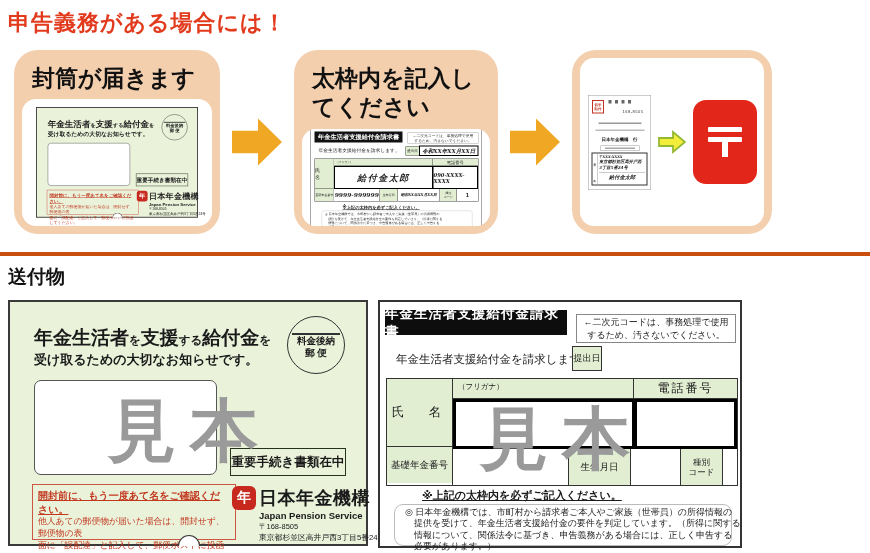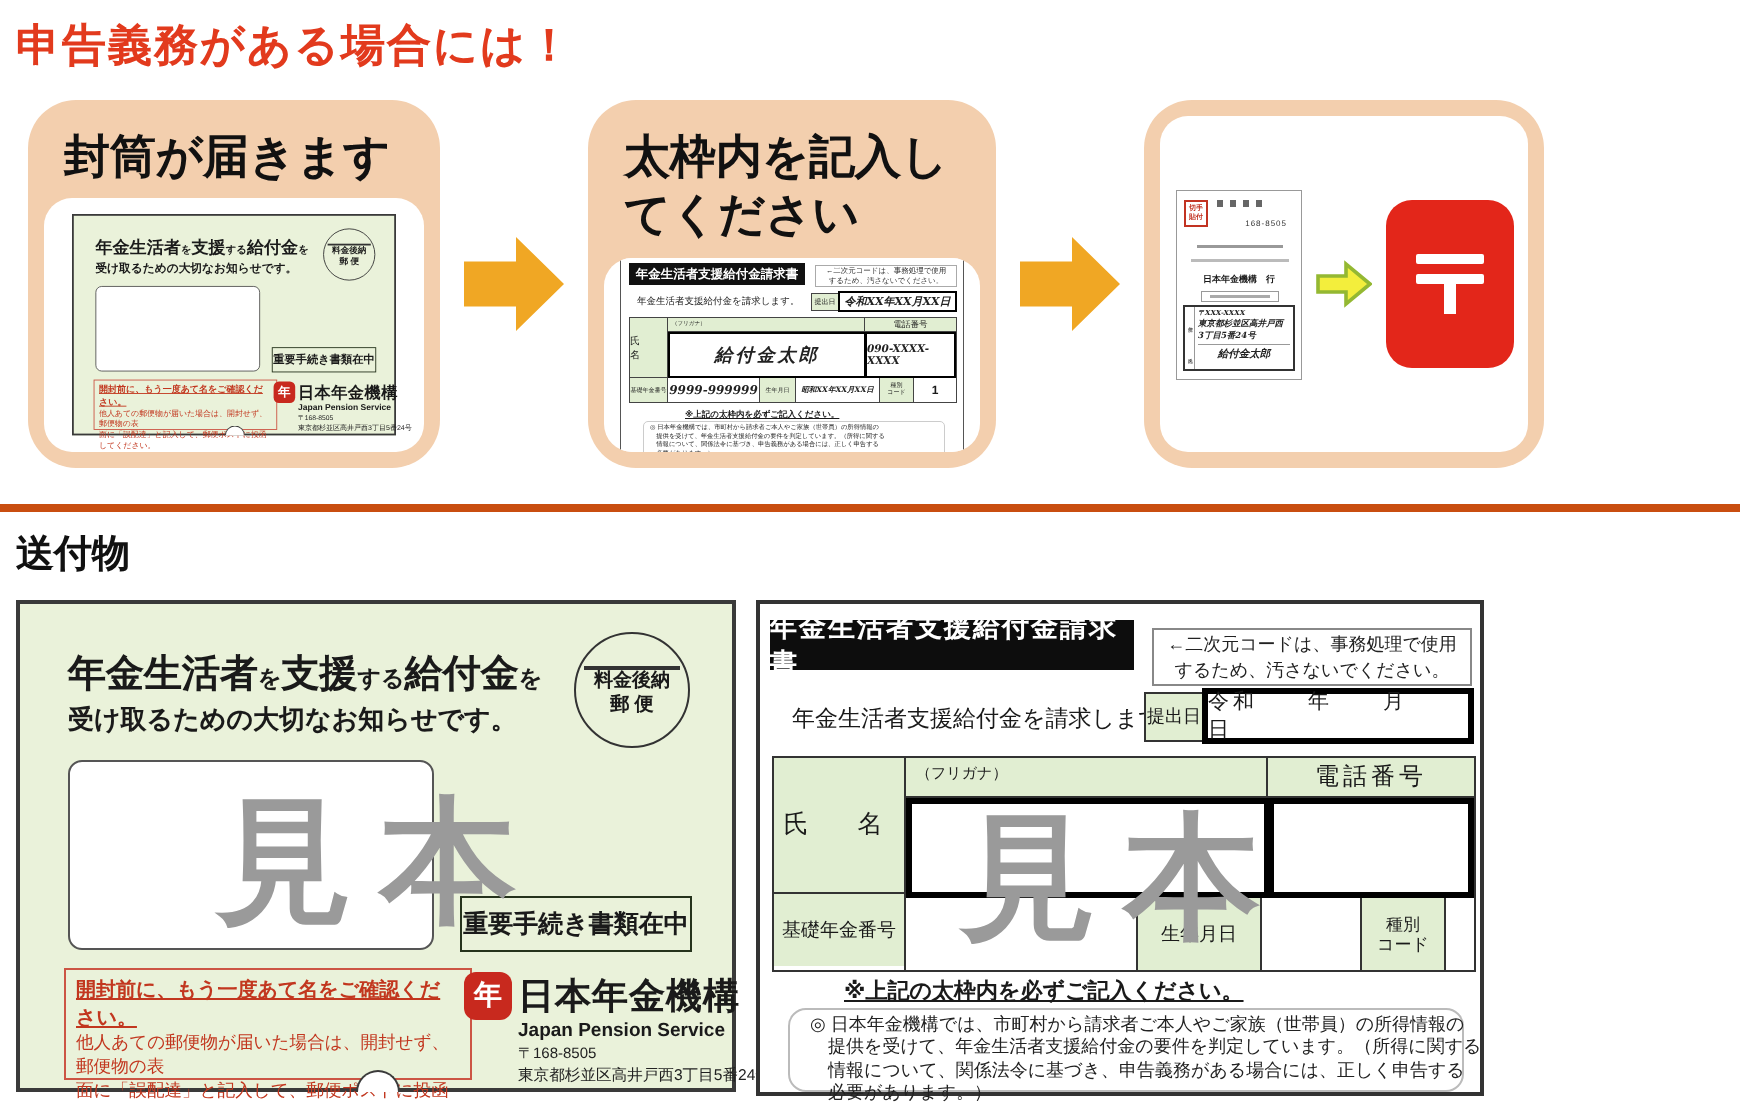--- a/index.html
+++ b/index.html
@@ -366,21 +366,20 @@
   </div>
 
   <div class="form">
     <div class="form-header">年金生活者支援給付金請求書</div>
     <div class="qr-note">
       <div>←二次元コードは、事務処理で使用</div>
       <div>するため、汚さないでください。</div>
     </div>
     <div class="form-decl">年金生活者支援給付金を請求します。</div>
     <div class="date-label gcell">提出日</div>
-    <div class="date-box">令和　　年　　月　　日</div>
     <div class="f-table">
       <div class="f-left">
         <div class="f-name-label gcell">氏　名</div>
         <div class="f-pension-label gcell">基礎年金番号</div>
       </div>
       <div class="f-right">
         <div class="f-rowA">
           <div class="f-furigana gcell">（フリガナ）</div>
           <div class="f-phone-h gcell">電話番号</div>
         </div>

